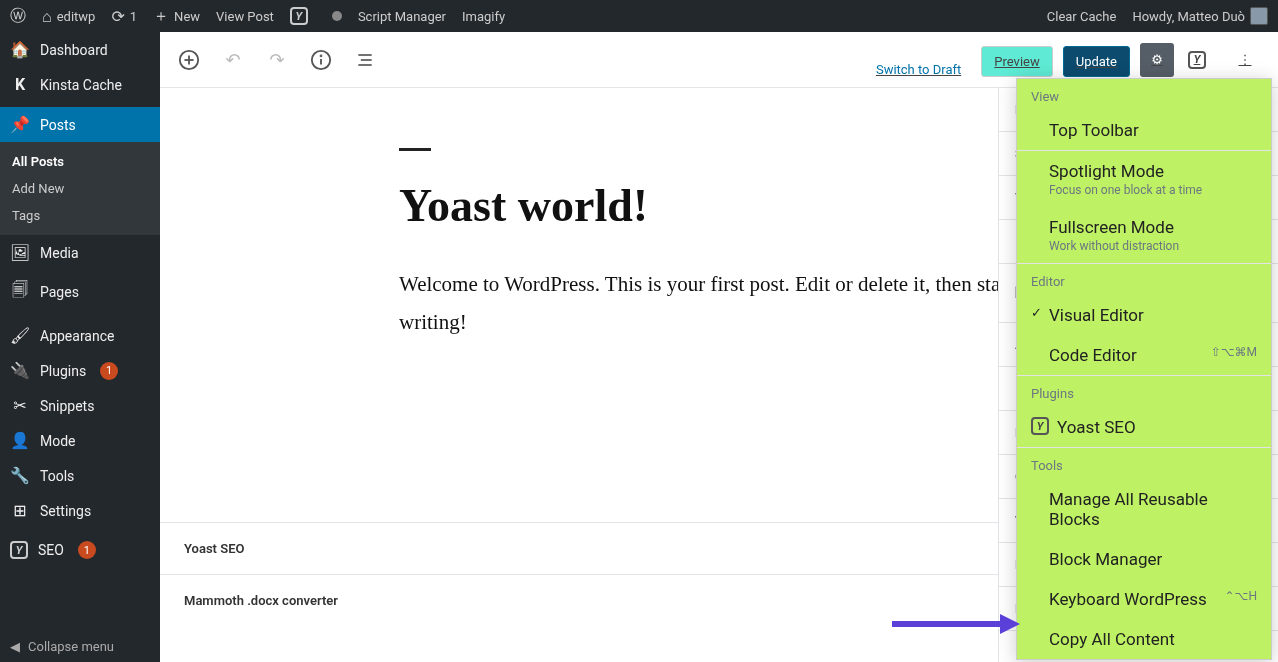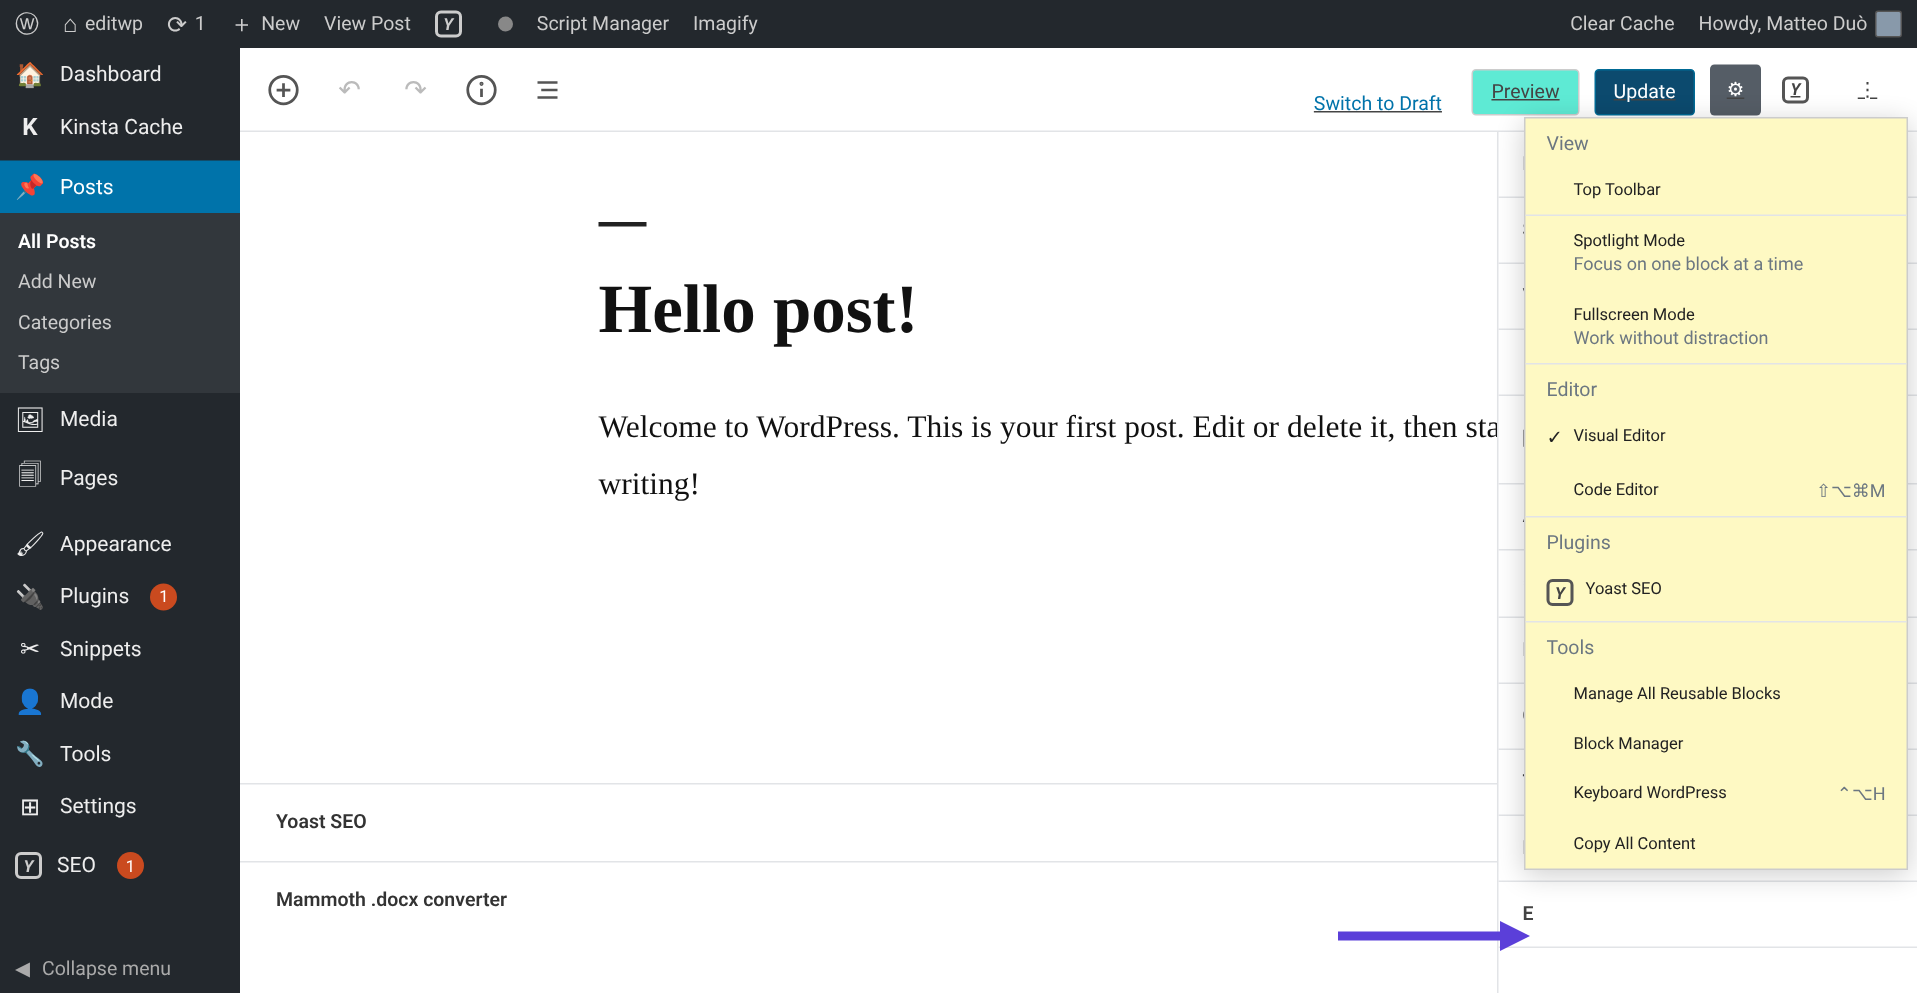--- a/index.html
+++ b/index.html
@@ -46,26 +46,26 @@
 
 .panel { border-top: 1px solid #e2e4e7; padding: 18px 24px; display: flex; align-items: center; justify-content: space-between; }
 .panel-title { font-weight: 600; color: #333; }
 .panel-toggle { color: #555; font-size: 10px; }
 
 
 .rightbar { position: absolute; right: 0; top: 56px; bottom: 0; width: 280px; border-left: 1px solid #e2e4e7; background: #fff; }
 .rightbar-tab { padding: 14px 16px; border-bottom: 1px solid #e2e4e7; font-weight: 600; }
 
 
-.dropdown { position: absolute; right: 6px; top: 78px; width: 256px; background: #fef9c3; border: 1px solid #ccc; box-shadow: 0 3px 18px rgba(0,0,0,0.2); z-index: 100; }
+.dropdown { position: absolute; right: 6px; top: 78px; width: 256px; background: #bef264; border: 1px solid #ccc; box-shadow: 0 3px 18px rgba(0,0,0,0.2); z-index: 100; }
 .dd-header { padding: 10px 14px 6px; color: #6c7781; font-size: 13px; }
 .dd-item { padding: 10px 14px; cursor: pointer; display: flex; align-items: flex-start; }
 .dd-item .check { width: 18px; color: #222; }
 .dd-item .text { flex: 1; }
-.dd-item .label { color: #222; font-size: 11px; }
+.dd-item .label { color: #222; font-size: 17px; }
 .dd-item .desc { color: #6c7781; font-size: 12px; margin-top: 2px; }
 .dd-item .short { color: #6c7781; font-size: 12px; margin-left: auto; }
 .dd-sep { height: 1px; background: #e2e4e7; }
 .yoast-icon { width: 18px; height: 18px; border: 2px solid #555; border-radius: 4px; display: inline-flex; align-items: center; justify-content: center; font-size: 11px; font-style: italic; font-weight: bold; margin-right: 8px; }
 
 
 .arrow-annot { position: absolute; right: 258px; top: 612px; width: 130px; height: 24px; pointer-events: none; z-index: 101; }
 
 .collapse { position: absolute; bottom: 0; left: 0; right: 0; padding: 8px 10px; background: #23282d; color: #aaa; display: flex; align-items: center; gap: 8px; cursor: pointer; font-size: 13px; }
 </style>
@@ -124,21 +124,20 @@
       <span>Kinsta Cache</span>
     </div>
   <div class="sidebar-sep"></div>
   <div class="sidebar-item current">
       <span class="side-icon">📌</span>
       <span>Posts</span>
     </div>
   <div class="sidebar-sub">
     <div class="sidebar-sub-item active">All Posts</div>
     <div class="sidebar-sub-item">Add New</div>
-    <div class="sidebar-sub-item">Categories</div>
     <div class="sidebar-sub-item">Tags</div>
   </div>
   <div class="sidebar-item">
       <span class="side-icon">🖼</span>
       <span>Media</span>
     </div>
   <div class="sidebar-item">
       <span class="side-icon">🗐</span>
       <span>Pages</span>
     </div>
@@ -219,21 +218,21 @@
         </span>
       <span class="icon-btn">
           <span>⋮</span>
         </span>
     </div>
   </div>
 
   <div class="editor-body">
     <div class="content-area">
       <div class="title-dash"></div>
-      <h1 class="post-title">Hello post!</h1>
+      <h1 class="post-title">Yoast world!</h1>
       <p class="post-body">Welcome to WordPress. This is your first post. Edit or delete it, then start writing!</p>
     </div>
 
     <div style="height:120px"></div>
 
     <div class="panel">
       <span class="panel-title">Yoast SEO</span>
       <span class="panel-toggle">▼</span>
     </div>
     <div class="panel">

